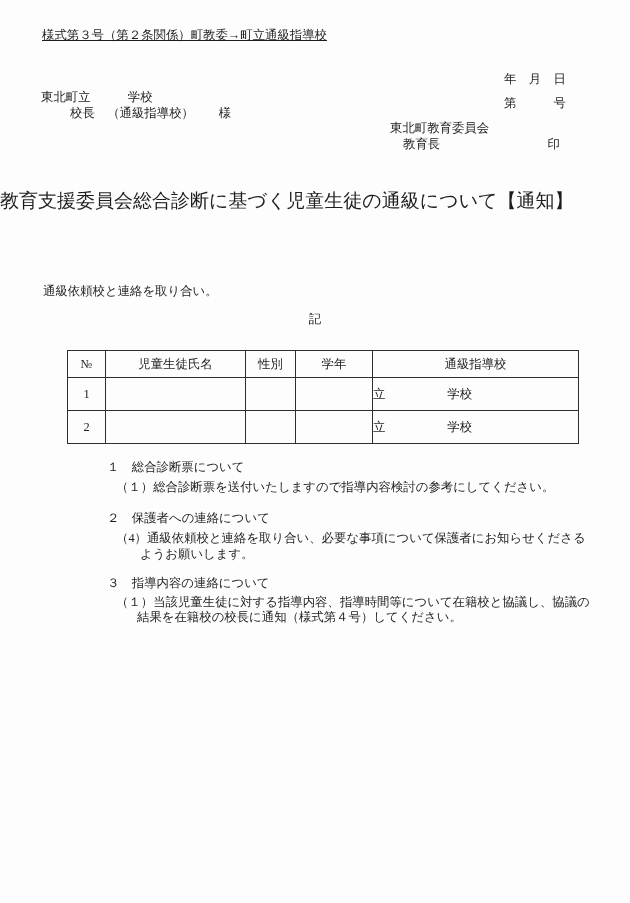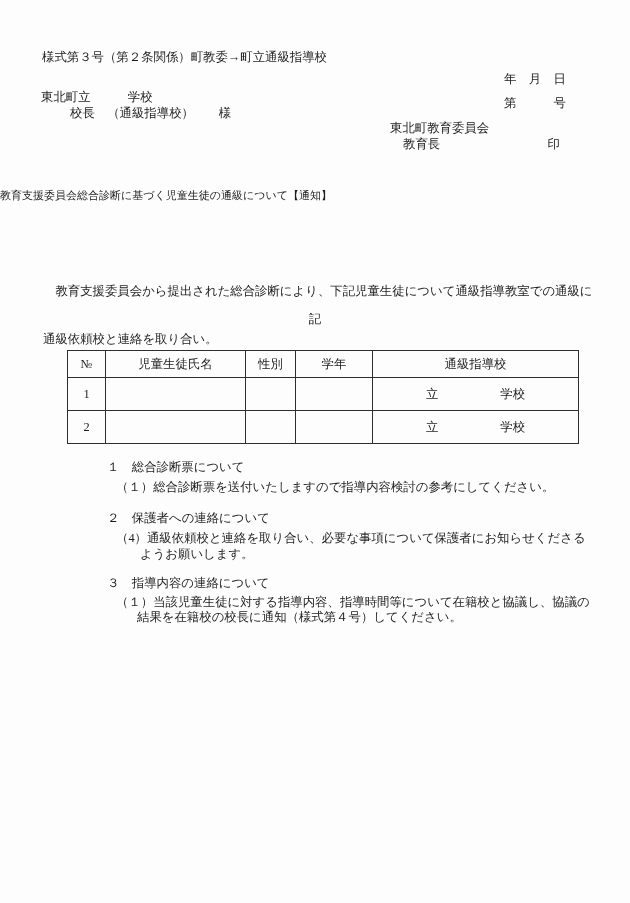--- a/index.html
+++ b/index.html
@@ -7,30 +7,30 @@
   body {
     position: relative;
     background: #fdfdfd;
     color: #1d1d1d;
     font-family: "Liberation Serif", "DejaVu Serif", serif;
     font-size: 12.4px;
     overflow: hidden;
   }
   .abs { position: absolute; white-space: pre; line-height: 1.25; }
 
-  .form-label   { left: 42px;  top: 50px; }
+  .form-label   { left: 42px;  top: 28px; text-decoration: underline; }
   .doc-number   { right: 64px; top: 56px; text-align: right; margin-top: 40px; }
   .date-line    { right: 64px; top: 72px; text-align: right; margin-left: 20px; }
   .addr1        { left: 41px;  top: 90px; }
   .addr2        { left: 70px;  top: 106px; }
   .sender-org   { left: 390px; top: 121px; }
   .sender-row   { left: 403px; top: 137px; width: 157px;
                   display: flex; justify-content: space-between; white-space: pre; }
-  .doc-title    { left: 0; top: 189px; width: 506px; text-align: left;
-                  font-size: 11px; white-space: pre; }
+  .doc-title    { left: 0; top: 189px; width: 506px; text-align: right;
+                  font-size: 19px; white-space: pre; }
 
   .paragraph    { left: 43px; top: 252px; white-space: pre; }
   .paragraph div { line-height: 17.3px; }
 
   .ki-marker    { left: 0; top: 312px; width: 630px; text-align: center; }
 
   table.students {
     position: absolute; left: 67px; top: 350px;
     border-collapse: collapse; table-layout: fixed;
     width: 511px; font-size: 12.4px;
@@ -38,21 +38,21 @@
   table.students th, table.students td {
     border: 1px solid #2e2e2e;
     font-weight: normal;
     white-space: pre;
     padding: 0;
   }
   table.students thead tr { height: 27px; }
   table.students tbody tr { height: 33px; }
   th.hdr { text-align: center; }
   td.no-cell { text-align: center; }
-  td.school-cell { text-align: center; padding-right: 8px; }
+  td.school-cell { text-align: left; padding-right: 8px; }
 
   .note-head { white-space: pre; }
   .n1h  { left: 107px; top: 460px; }
   .n1s1 { left: 116px; top: 480px; }
   .n2h  { left: 107px; top: 511px; }
   .n2s1 { left: 116px; top: 531px; }
   .n2s2 { left: 140px; top: 547px; }
   .n3h  { left: 107px; top: 576px; }
   .n3s1 { left: 116px; top: 595px; }
   .n3s2 { left: 137px; top: 610px; }
@@ -67,21 +67,20 @@
 <div class="abs addr2">校長　（通級指導校）　　様</div>
 <div class="abs sender-org">東北町教育委員会</div>
 <div class="abs sender-row">
   <span>教育長</span>
   <span>印</span>
 </div>
 
 <div class="abs doc-title">教育支援委員会総合診断に基づく児童生徒の通級について【通知】</div>
 
 <div class="abs paragraph">
-  <div>　教育支援委員会から提出された総合診断により、下記児童生徒について通級指導教室での通級に</div>
   <div>通級依頼校と連絡を取り合い。</div>
 </div>
 
 <div class="abs ki-marker">記</div>
 
 <table class="students">
   <colgroup>
     <col style="width:38px">
       <col style="width:140px">
       <col style="width:50px">

